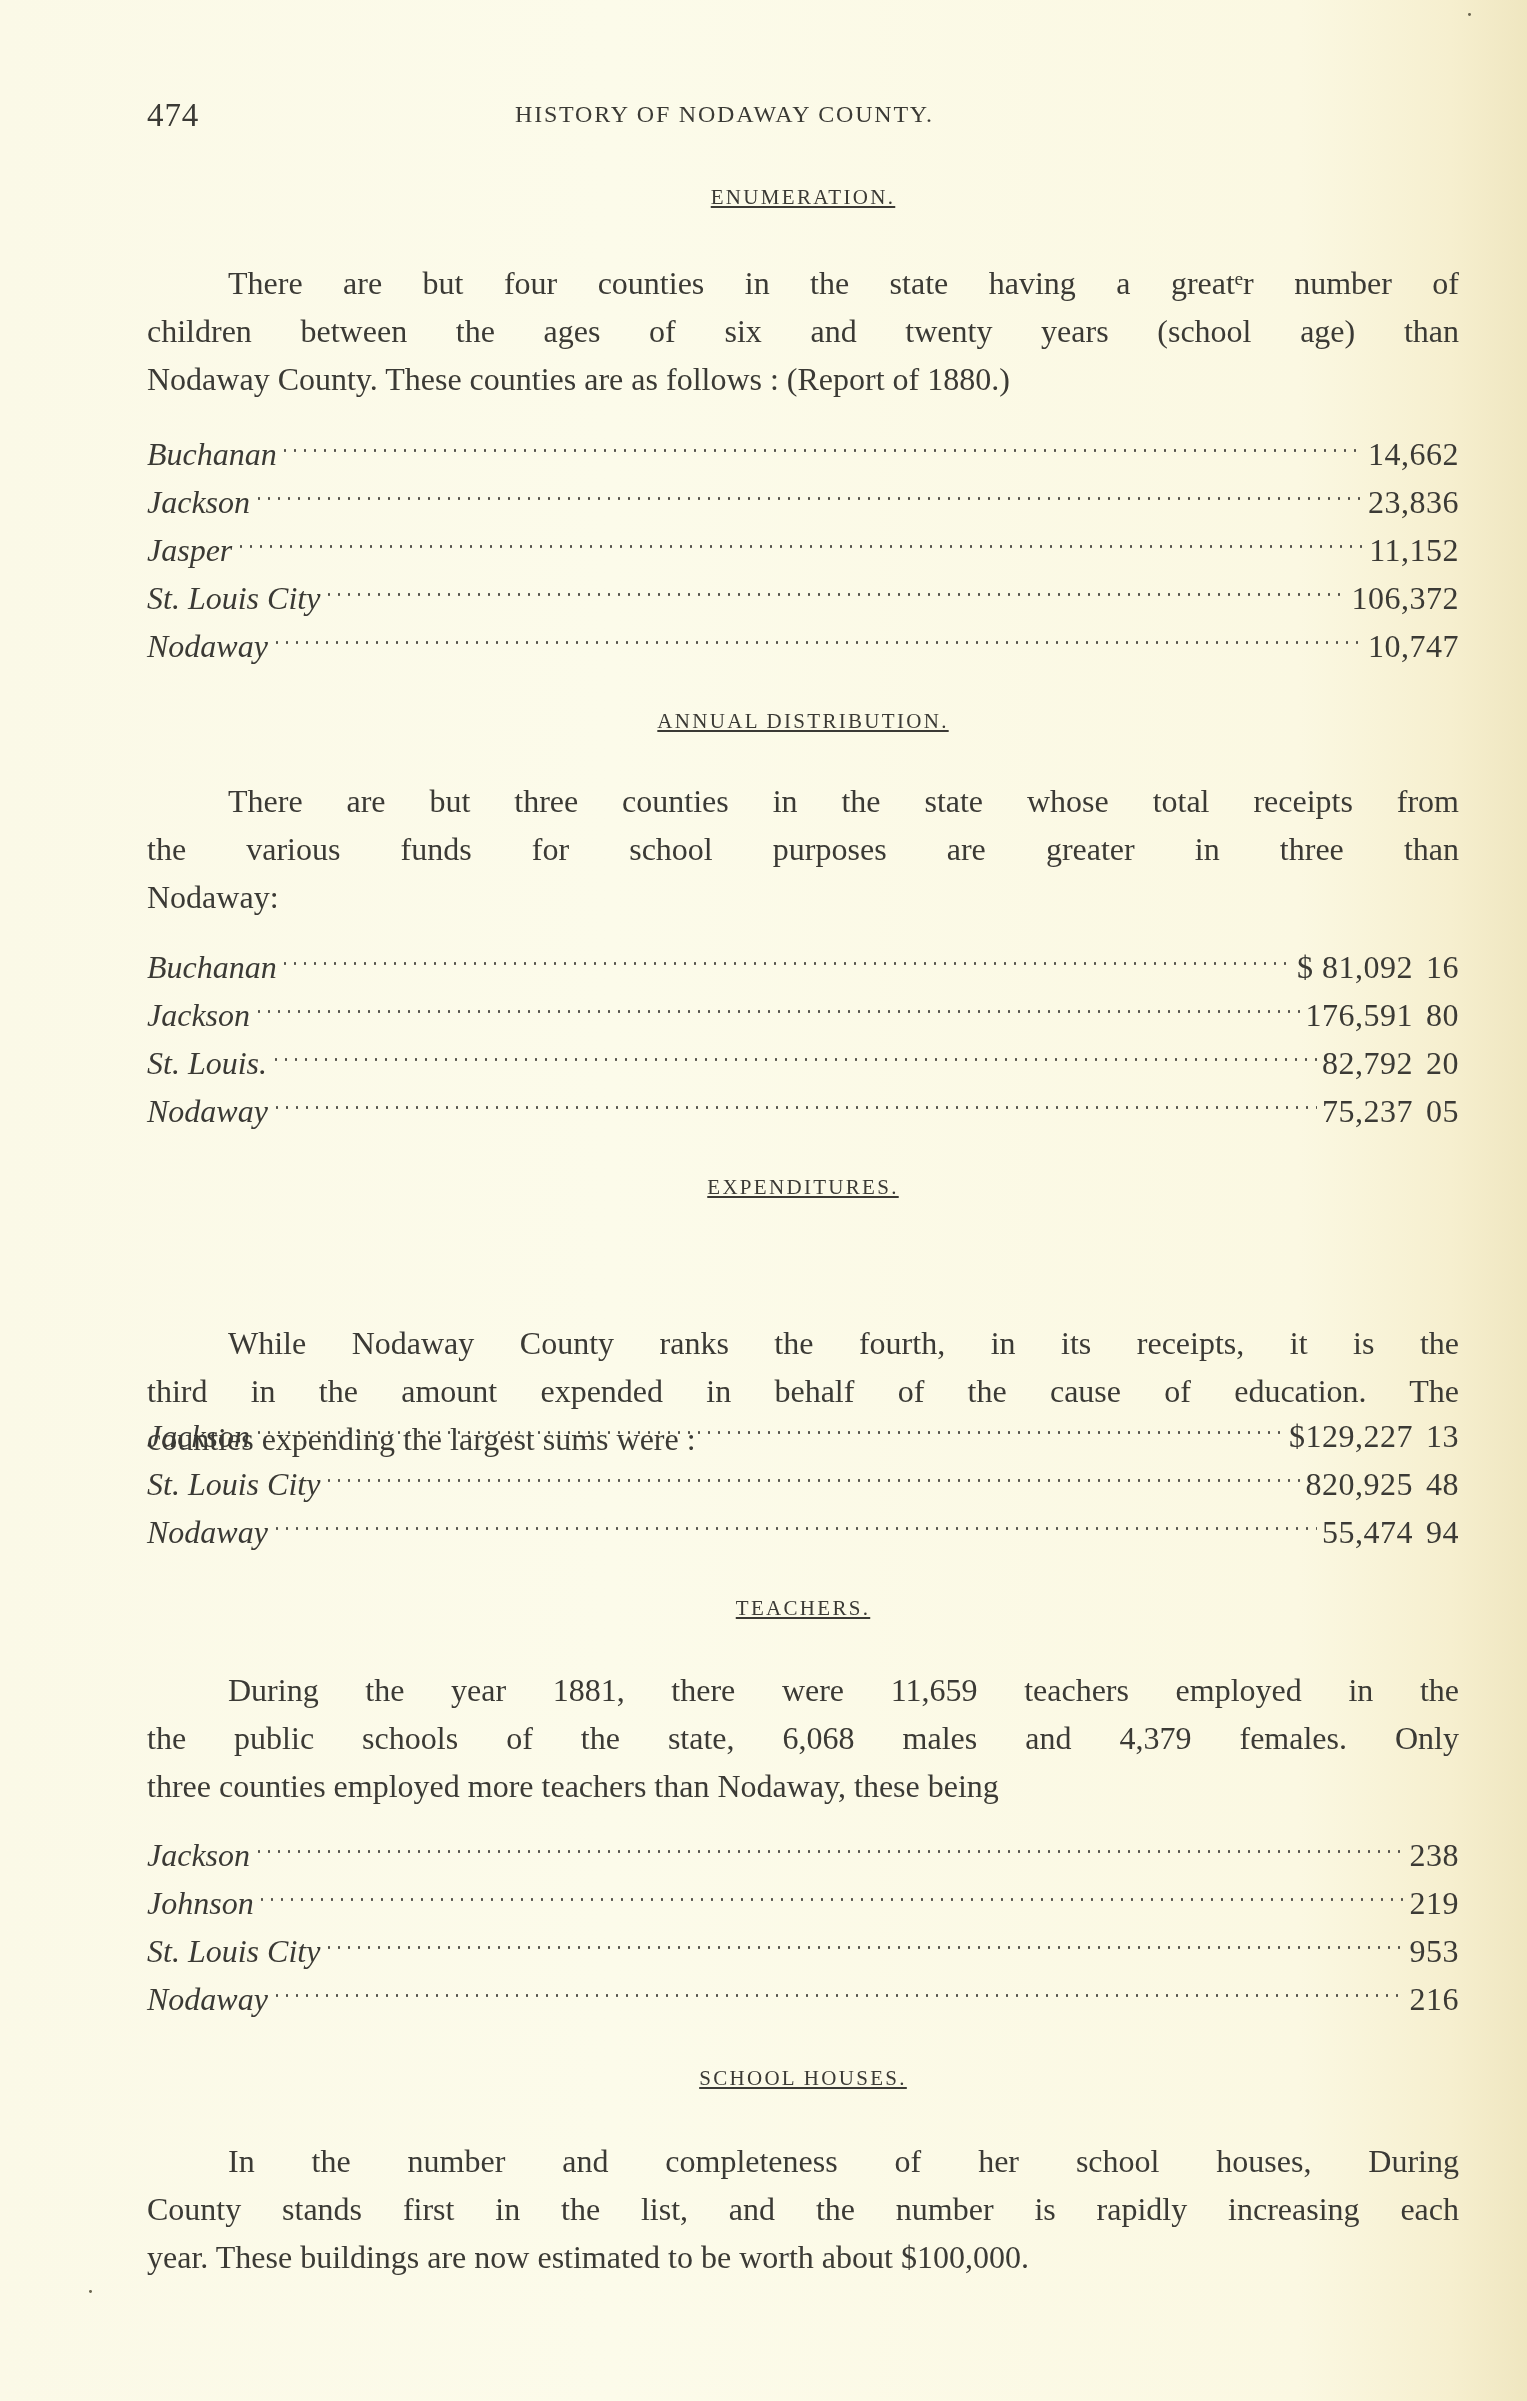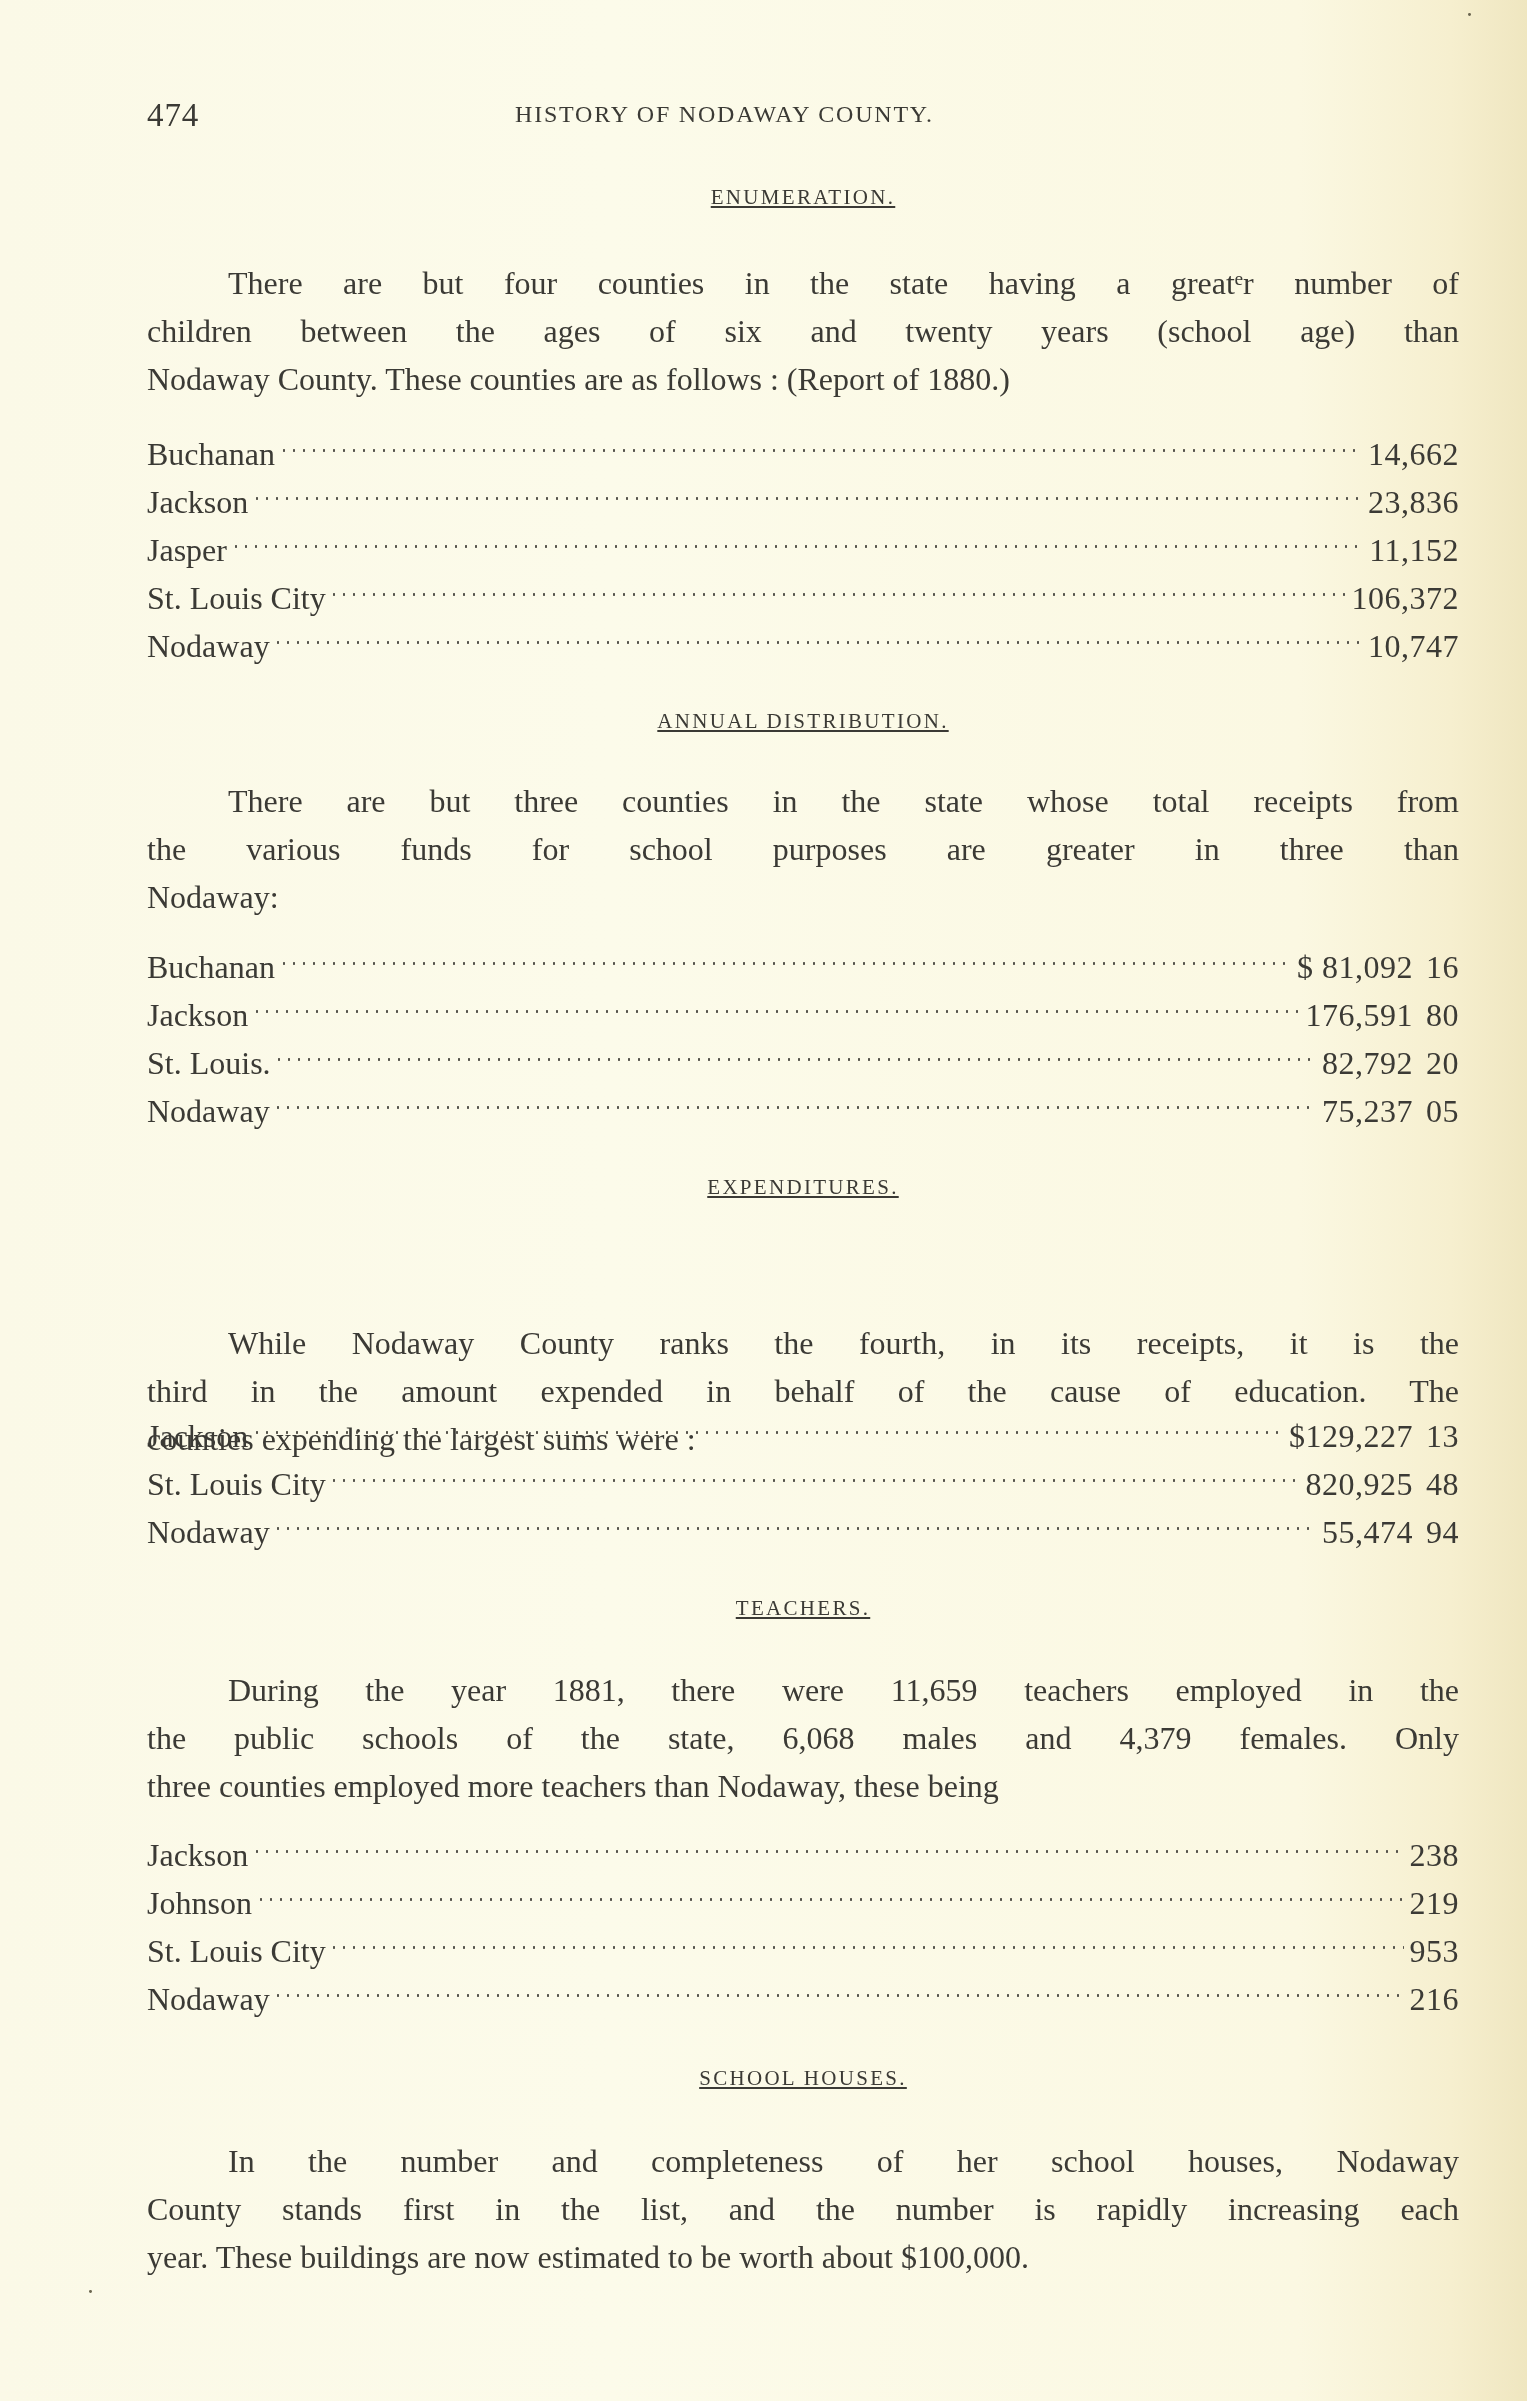--- a/index.html
+++ b/index.html
@@ -85,20 +85,21 @@
     .row {
       display: flex;
       align-items: baseline;
       height: 48px;
       font-size: 32px;
       line-height: 48px;
     }
     .row .name {
       white-space: nowrap;
       flex: 0 0 auto;
+      font-style: italic;
     }
     .row .leader {
       flex: 1 1 auto;
       overflow: hidden;
       white-space: nowrap;
       height: 48px;
       position: relative;
     }
     .row .leader::before {
       content: "";
@@ -250,21 +251,21 @@
     </div>
     <div class="row">
       <span class="name">Nodaway</span>
       <span class="leader"></span>
       <span class="value"><span>216</span></span>
     </div>
   </div>
 
   <div class="heading" style="top:2065px;">SCHOOL HOUSES.</div>
   <div class="para" style="top:2137px;">
-    <span class="line indent">In the number and completeness of her school houses, Nodaway</span>
+    <span class="line indent">In the number and completeness of her school houses, During</span>
     <span class="line">County stands first in the list, and the number is rapidly increasing each</span>
     <span class="line last">year.  These buildings are now estimated to be worth about $100,000.</span>
   </div>
 
   <span class="speck" style="left:1468px; top:13px;"></span>
   <span class="speck" style="left:89px; top:2290px;"></span>
 </div>
 
 
 </body></html>

